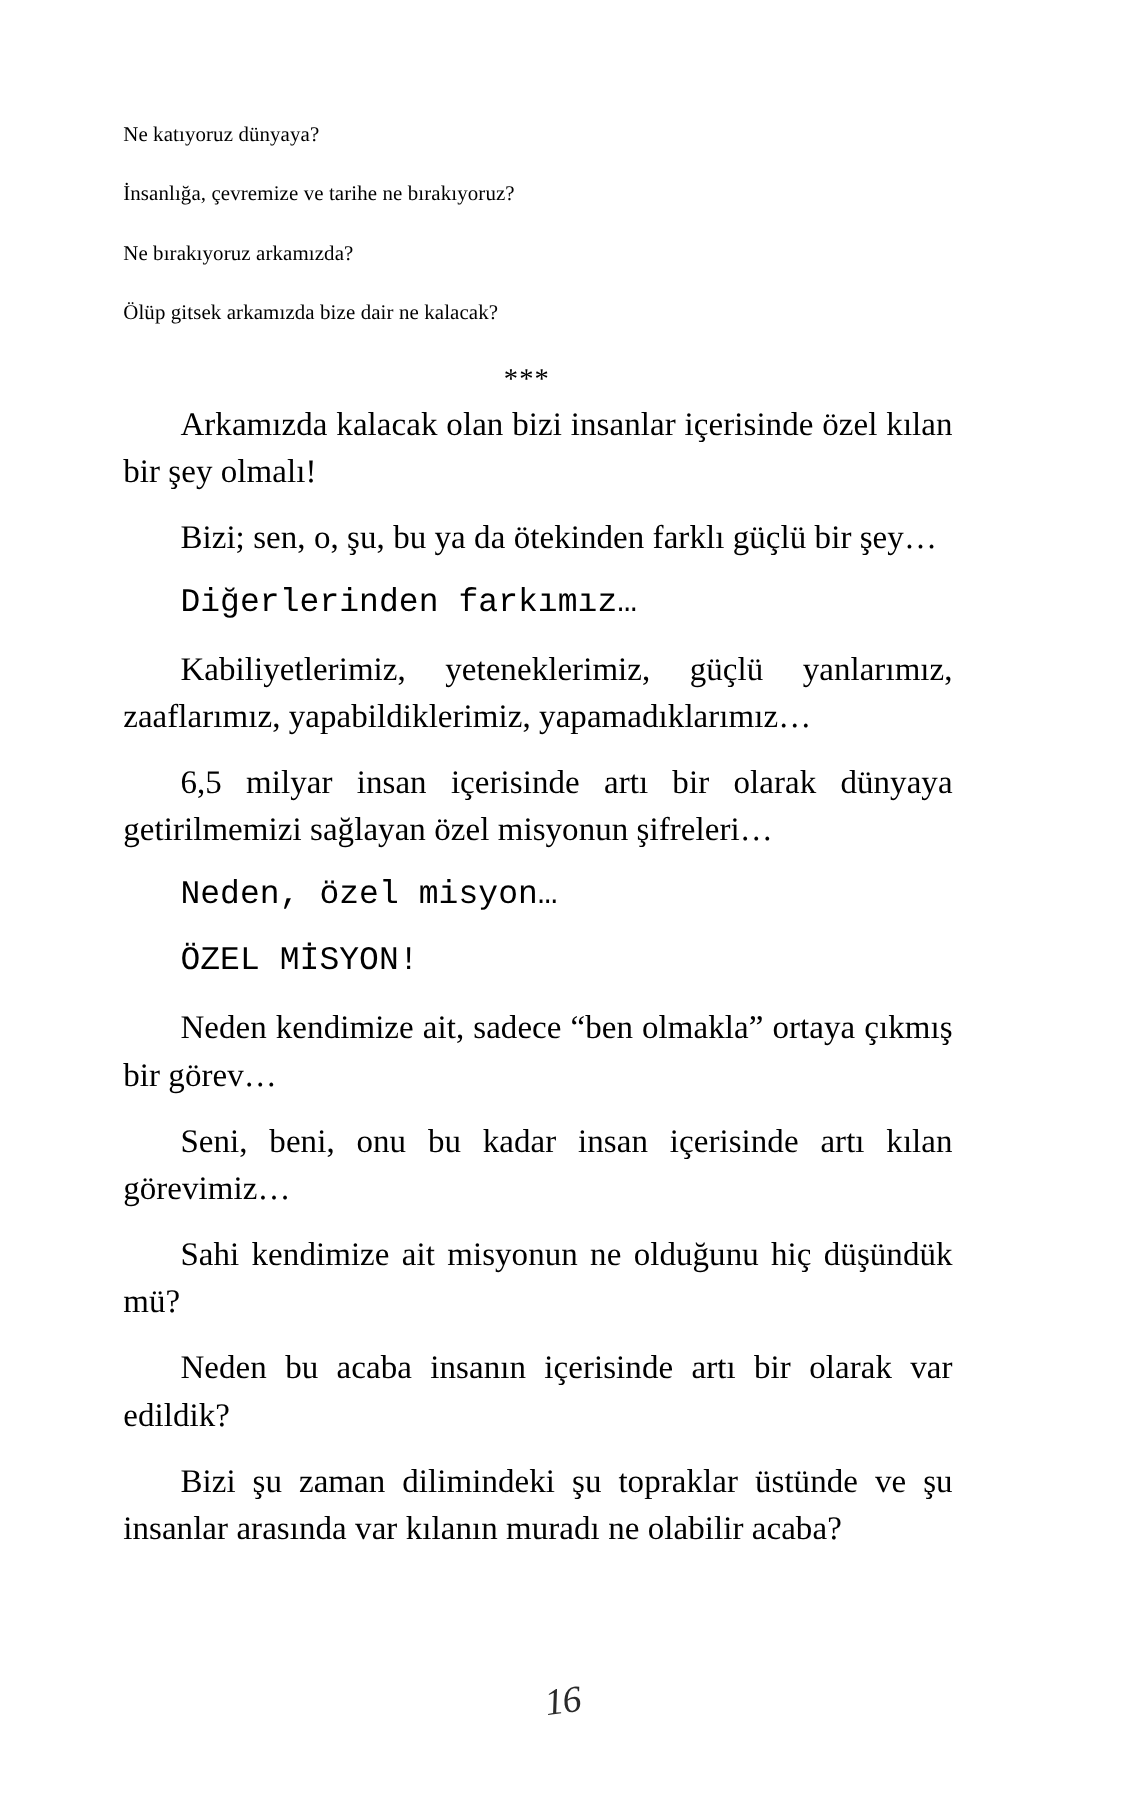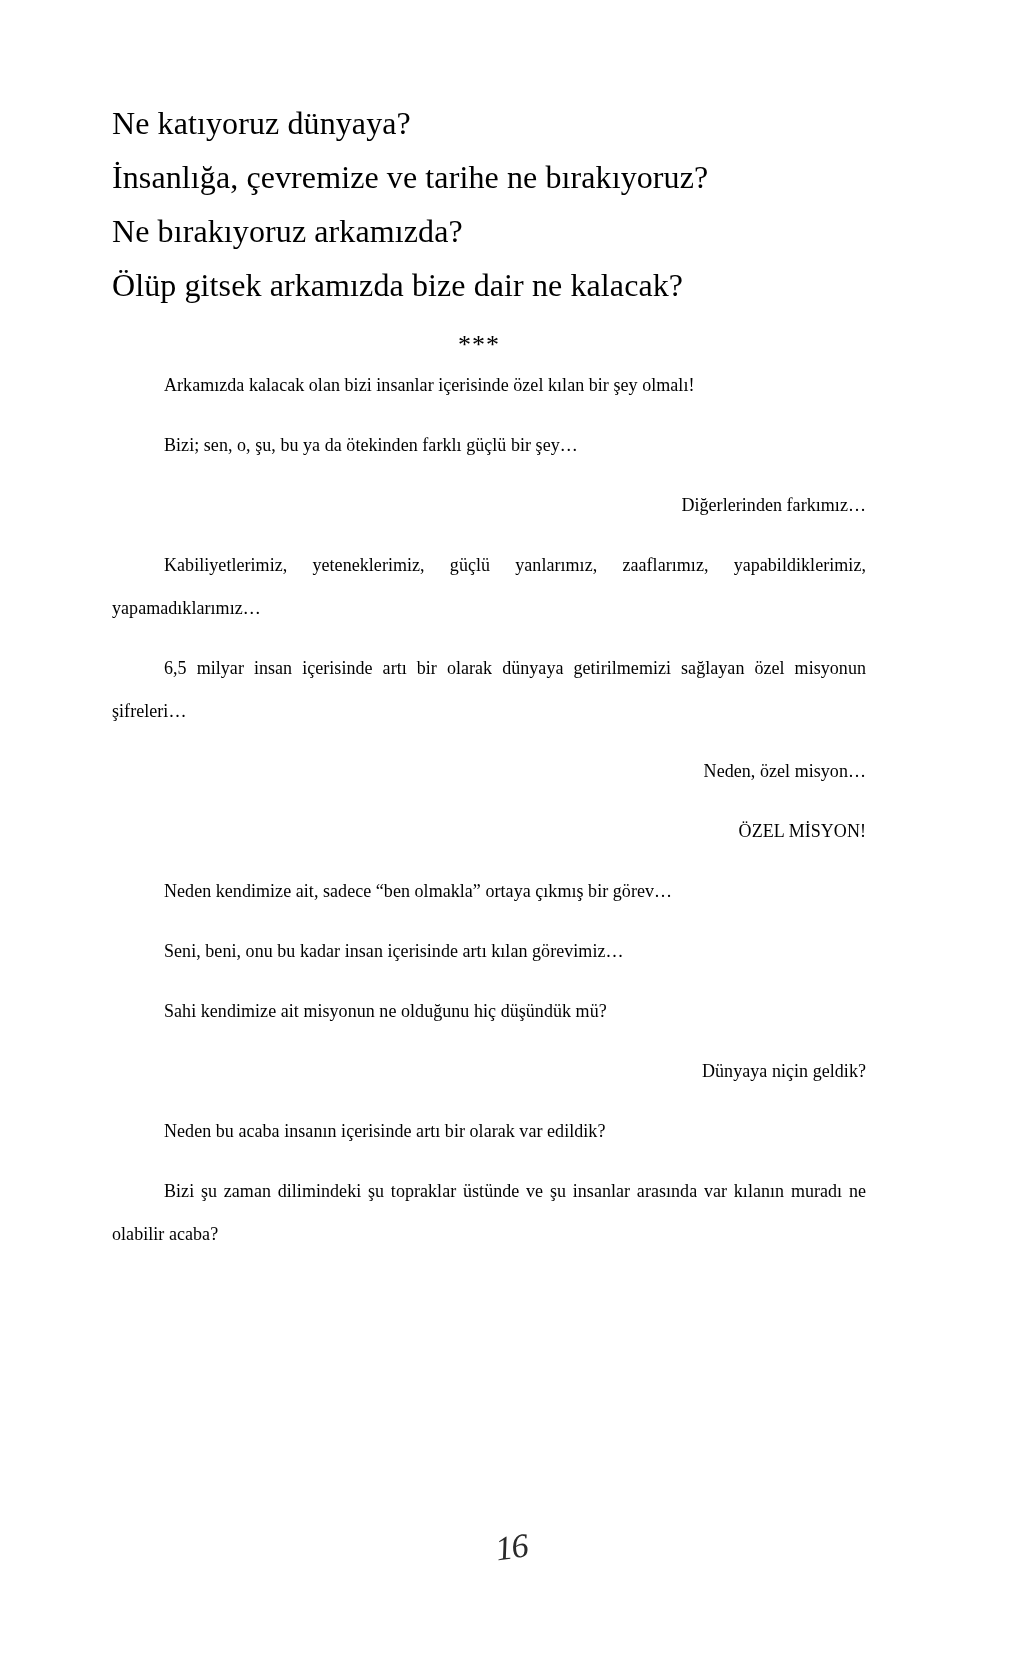--- a/index.html
+++ b/index.html
@@ -27,52 +27,53 @@
 
   .text-block {
     position: absolute;
     left: 112px;
     top: 96px;
     width: 754px;
   }
 
   
   .opening-line {
-    font-size: 32px;
+    font-size: 19px;
     line-height: 54px;
     text-align: left;
     margin: 0;
     letter-spacing: 0.1px;
   }
 
   .sep {
     text-align: center;
     font-size: 26px;
     line-height: 30px;
     margin: 18px 0 4px 0;
     padding-right: 20px;
     letter-spacing: 1px;
   }
 
   
   .para {
-    font-size: 18px;
+    font-size: 30px;
     line-height: 43px;
     text-align: justify;
     text-justify: inter-word;
     margin: 0 0 17px 0;
     text-indent: 52px;
     letter-spacing: 0.05px;
     -webkit-hyphens: none;
     hyphens: none;
   }
 
   
   .para.single {
-    text-align: right;
+    text-align: left;
+    font-family: Liberation Mono, monospace;
   }
 
   .page-number {
     position: absolute;
     left: 0;
     top: 1528px;
     width: 1023px;
     text-align: center;
     padding-right: 4px;
     font-family: "Liberation Serif", "DejaVu Serif", serif;
@@ -100,21 +101,20 @@
     <p class="para">Arkamızda kalacak olan bizi insanlar içerisinde özel kılan bir şey olmalı!</p>
     <p class="para">Bizi; sen, o, şu, bu ya da ötekinden farklı güçlü bir şey…</p>
     <p class="para single">Diğerlerinden farkımız…</p>
     <p class="para">Kabiliyetlerimiz, yeteneklerimiz, güçlü yanlarımız, zaaflarımız, yapabildiklerimiz, yapamadıklarımız…</p>
     <p class="para">6,5 milyar insan içerisinde artı bir olarak dünyaya getirilmemizi sağlayan özel misyonun şifreleri…</p>
     <p class="para single">Neden, özel misyon…</p>
     <p class="para single">ÖZEL MİSYON!</p>
     <p class="para">Neden kendimize ait, sadece “ben olmakla” ortaya çıkmış bir görev…</p>
     <p class="para">Seni, beni, onu bu kadar insan içerisinde artı kılan görevimiz…</p>
     <p class="para">Sahi kendimize ait misyonun ne olduğunu hiç düşündük mü?</p>
-    <p class="para single">Dünyaya niçin geldik?</p>
     <p class="para">Neden bu acaba insanın içerisinde artı bir olarak var edildik?</p>
     <p class="para">Bizi şu zaman dilimindeki şu topraklar üstünde ve şu insanlar arasında var kılanın muradı ne olabilir acaba?</p>
 
   </div>
 
   <div class="page-number">16</div>
 
 </div>
 
 </body></html>

